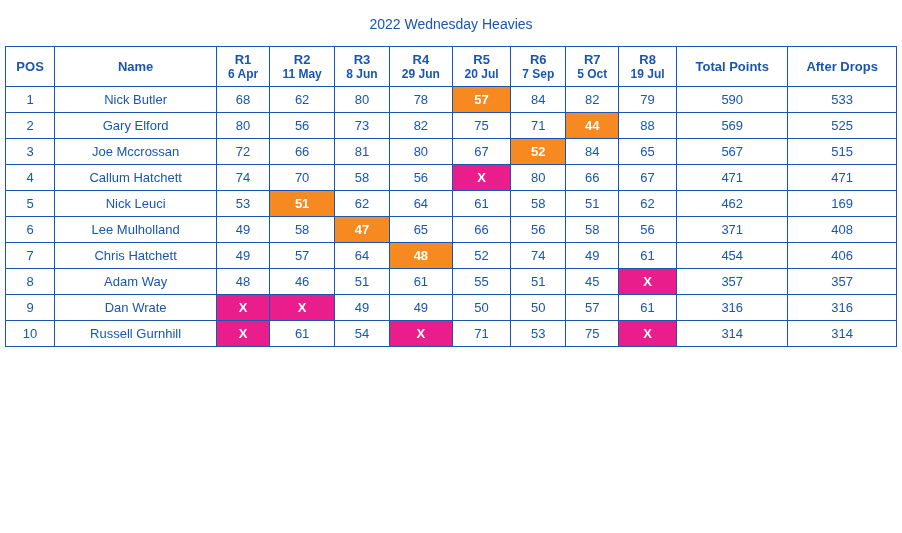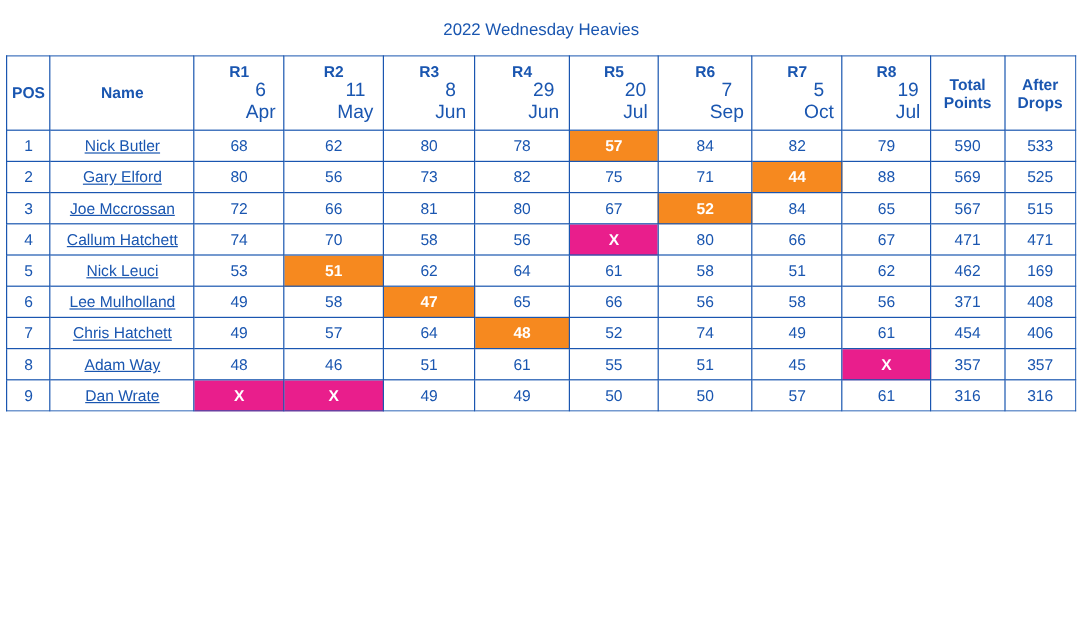--- a/index.html
+++ b/index.html
@@ -34,25 +34,24 @@
       border: 1px solid #1a56b0;
       text-align: center;
       padding: 5px 4px;
     }
     thead th {
       color: #1a56b0;
       font-weight: bold;
       vertical-align: middle;
     }
     thead th .sub {
-      font-weight: normal;
-      font-size: 16px;
+      font-weight: bold;
+      font-size: 12px;
       color: #1a56b0;
       display: block;
-      margin-left: 36px;
     }
     tbody td {
       color: #1a56b0;
     }
     .cell-orange {
       background-color: #f6891f;
       color: #fff !important;
       font-weight: bold;
       border-radius: 0;
     }
@@ -62,21 +61,20 @@
       font-weight: bold;
     }
     tbody tr:nth-child(odd) {
       background-color: #fff;
     }
     tbody tr:nth-child(even) {
       background-color: #fff;
     }
     .name-col {
       min-width: 120px;
-      text-decoration: underline;
     }
   </style>
 </head>
 <body>
 
 <h1>2022 Wednesday Heavies</h1>
 
 <div class="table-wrapper">
   <table>
     <thead id="table-head">
@@ -215,15 +213,29 @@
           <td class="cell-magenta">X</td>
           <td>49</td>
           <td>49</td>
           <td>50</td>
           <td>50</td>
           <td>57</td>
           <td>61</td>
           <td>316</td>
           <td>316</td>
         </tr>
+        <tr>
+          <td>10</td>
+          <td class="name-col">Russell Gurnhill</td>
+          <td class="cell-magenta">X</td>
+          <td>61</td>
+          <td>54</td>
+          <td class="cell-magenta">X</td>
+          <td>71</td>
+          <td>53</td>
+          <td>75</td>
+          <td class="cell-magenta">X</td>
+          <td>314</td>
+          <td>314</td>
+        </tr>
       </tbody>
   </table>
 </div>
 
 </body></html>

